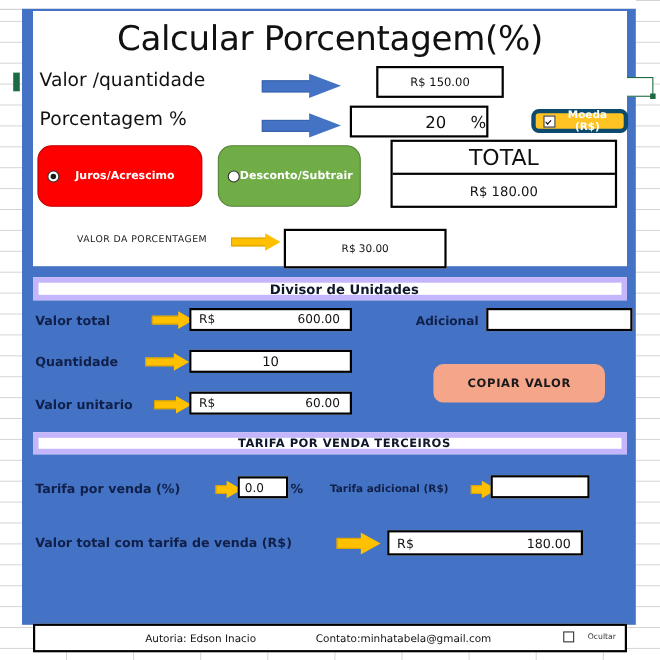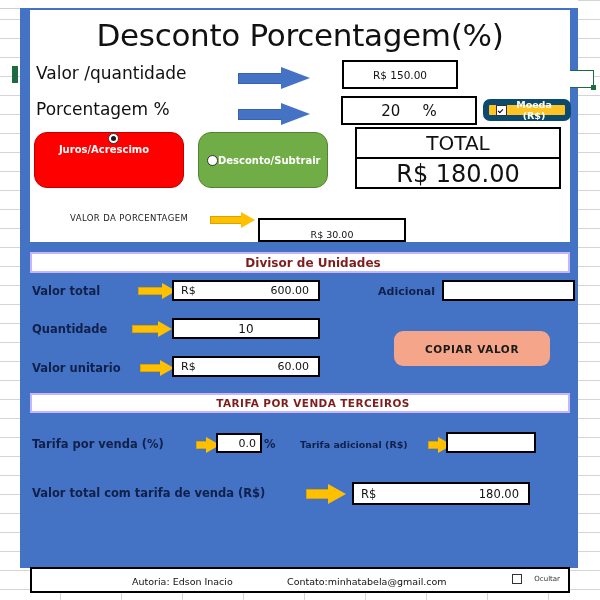--- a/index.html
+++ b/index.html
@@ -53,48 +53,48 @@
   .box{position:absolute;background:#ffffff;border:2px solid #000;box-sizing:border-box;
     display:flex;align-items:center;font-family:"DejaVu Sans",sans-serif;color:#111;}
   .box .ctr{width:100%;text-align:center;}
   .box .lft{padding-left:7px;}
   .box .rgt{flex:1;text-align:right;padding-right:9px;}
 
   
   .pill{position:absolute;border-radius:13px;box-sizing:border-box;
     display:flex;align-items:center;color:#ffffff;font-weight:bold;font-size:10px;
     font-family:"DejaVu Sans",sans-serif;}
-  .pill.red{background:#ff0000;border:1px solid #c00000;flex-direction:column;}
+  .pill.red{background:#ff0000;border:1px solid #c00000;}
   .pill.green{background:#70ad47;border:1px solid #548235;}
   .radio-dot{width:9px;height:9px;border-radius:50%;background:#ffffff;border:1px solid #333;
     margin-left:8px;flex:0 0 auto;position:relative;}
   .radio-dot.on::after{content:"";position:absolute;left:2px;top:2px;width:5px;height:5px;border-radius:50%;background:#1a1a1a;}
   .pill .ptext{flex:1;text-align:center;padding-right:10px;}
 
   
   .total-wrap{position:absolute;border:2px solid #000;box-sizing:border-box;background:#fff;}
   .total-top{height:28px;border-bottom:2px solid #000;display:flex;align-items:center;justify-content:center;
     font-size:20px;font-family:"DejaVu Sans",sans-serif;color:#111;}
   .total-bot{height:30px;display:flex;align-items:center;justify-content:center;
-    font-size:24px;font-family:"DejaVu Sans",sans-serif;color:#111;}
-
-  
-  .moeda{position:absolute;background:#ffc423;border:6px solid #0c4a6e;border-radius:7px;
+    font-size:12px;font-family:"DejaVu Sans",sans-serif;color:#111;}
+
+  
+  .moeda{position:absolute;background:#ffc423;border:4px solid #0c4a6e;border-radius:7px;
     display:flex;align-items:center;color:#ffffff;font-weight:bold;font-size:9.5px;
     font-family:"DejaVu Sans",sans-serif;box-sizing:border-box;}
   .moeda .cb{width:9px;height:9px;background:#fff;border:1px solid #333;margin-left:7px;
     position:relative;flex:0 0 auto;}
   .moeda .cb::after{content:"";position:absolute;left:1px;top:3px;width:4px;height:2px;
     border-left:1.6px solid #000;border-bottom:1.6px solid #000;transform:rotate(-45deg);}
   .moeda .mtext{flex:1;text-align:center;padding:0 8px 0 4px;}
 
   
-  .sect-bar{position:absolute;background:#ffffff;border:2px solid #c4b5fd;box-sizing:border-box;
+  .sect-bar{position:absolute;background:#ffffff;border:5px solid #c4b5fd;box-sizing:border-box;
     display:flex;align-items:center;justify-content:center;
-    font-weight:bold;color:#7f1d1d;font-family:"DejaVu Sans",sans-serif;padding-left:26px;}
+    font-weight:bold;color:#0f172a;font-family:"DejaVu Sans",sans-serif;padding-left:26px;}
 
   
   .blbl{position:absolute;font-weight:bold;color:#10204a;font-family:"DejaVu Sans",sans-serif;white-space:nowrap;}
 
   
   .copiar{position:absolute;background:#f4a58a;border-radius:9px;
     display:flex;align-items:center;justify-content:center;
     font-weight:bold;font-size:10.5px;color:#1a1a1a;letter-spacing:0.6px;
     font-family:"DejaVu Sans",sans-serif;}
 
@@ -129,37 +129,37 @@
   <div class="blue-canvas"></div>
 
   <div class="edge-mark" style="left:12px;top:66px;width:6px;height:17px;"></div>
 
   <div class="active-cell" style="left:528px;top:70px;width:66px;height:18px;">
     <div class="handle"></div>
   </div>
 
   <div class="top-panel">
 
-    <div class="title">Desconto Porcentagem(%)</div>
+    <div class="title">Calcular Porcentagem(%)</div>
 
     <div class="row-label" style="left:6px;top:53px;">Valor /quantidade</div>
     <div class="arrow-blue" style="left:208px;top:57px;">
       <div class="shaft"></div>
         <div class="head"></div>
     </div>
     <div class="box" style="left:312px;top:50px;width:116px;height:29px;">
       <div class="ctr" style="font-size:10.5px;">R$ 150.00</div>
     </div>
 
     <div class="row-label" style="left:6px;top:89px;">Porcentagem  %</div>
     <div class="arrow-blue" style="left:208px;top:93px;">
       <div class="shaft"></div>
         <div class="head"></div>
     </div>
-    <div class="box" style="left:311px;top:86px;width:136px;height:29px;justify-content:center;">
+    <div class="box" style="left:288px;top:86px;width:126px;height:29px;justify-content:flex-end;">
       <span style="font-size:15px;">20</span>
       <span style="font-size:15px;margin-left:22px;">%</span>
     </div>
 
     <div class="pill red" style="left:4px;top:122px;width:150px;height:56px;">
       <div class="radio-dot on"></div>
       <div class="ptext">Juros/Acrescimo</div>
     </div>
 
     <div class="pill green" style="left:168px;top:122px;width:130px;height:56px;">
@@ -170,21 +170,21 @@
     <div class="total-wrap" style="left:325px;top:117px;width:206px;height:62px;">
       <div class="total-top">TOTAL</div>
       <div class="total-bot">R$ 180.00</div>
     </div>
 
     <div class="caption" style="left:40px;top:203px;">VALOR DA PORCENTAGEM</div>
     <div class="arrow-orange" style="left:180px;top:202px;width:46px;">
       <div class="shaft" style="left:0;width:33px;"></div>
         <div class="head" style="left:31px;"></div>
     </div>
-    <div class="box" style="left:228px;top:208px;width:148px;height:24px;align-items:flex-end;">
+    <div class="box" style="left:228px;top:198px;width:148px;height:36px;">
       <div class="ctr" style="font-size:9.5px;">R$ 30.00</div>
     </div>
   </div>
 
   <div class="moeda" style="left:483px;top:99px;width:88px;height:22px;">
     <div class="cb"></div>
     <div class="mtext">Moeda (R$)</div>
   </div>
 
   <div class="sect-bar" style="left:30px;top:252px;width:540px;height:21px;font-size:12px;">Divisor de Unidades</div>
@@ -228,21 +228,21 @@
   </div>
 
   <div class="sect-bar" style="left:30px;top:393px;width:540px;height:20px;font-size:10.5px;letter-spacing:0.4px;">TARIFA POR VENDA TERCEIROS</div>
 
   <div class="blbl" style="left:32px;top:437px;font-size:11.5px;">Tarifa por venda (%)</div>
   <div class="arrow-orange" style="left:196px;top:437px;width:24px;">
     <div class="shaft" style="left:0;width:12px;"></div>
       <div class="head" style="left:10px;"></div>
   </div>
   <div class="box" style="left:216px;top:433px;width:46px;height:20px;">
-    <span class="rgt" style="font-size:11px;padding-right:4px;">0.0</span>
+    <span class="rgt" style="font-size:11px;padding-right:20px;">0.0</span>
   </div>
   <div class="pctsym" style="left:264px;top:437px;font-size:11.5px;">%</div>
 
   <div class="blbl" style="left:300px;top:439px;font-size:9.5px;">Tarifa  adicional (R$)</div>
   <div class="arrow-orange" style="left:428px;top:437px;width:24px;">
     <div class="shaft" style="left:0;width:12px;"></div>
       <div class="head" style="left:10px;"></div>
   </div>
   <div class="box" style="left:446px;top:432px;width:90px;height:21px;">
     <span class="ctr" style="font-size:11px;"></span>

